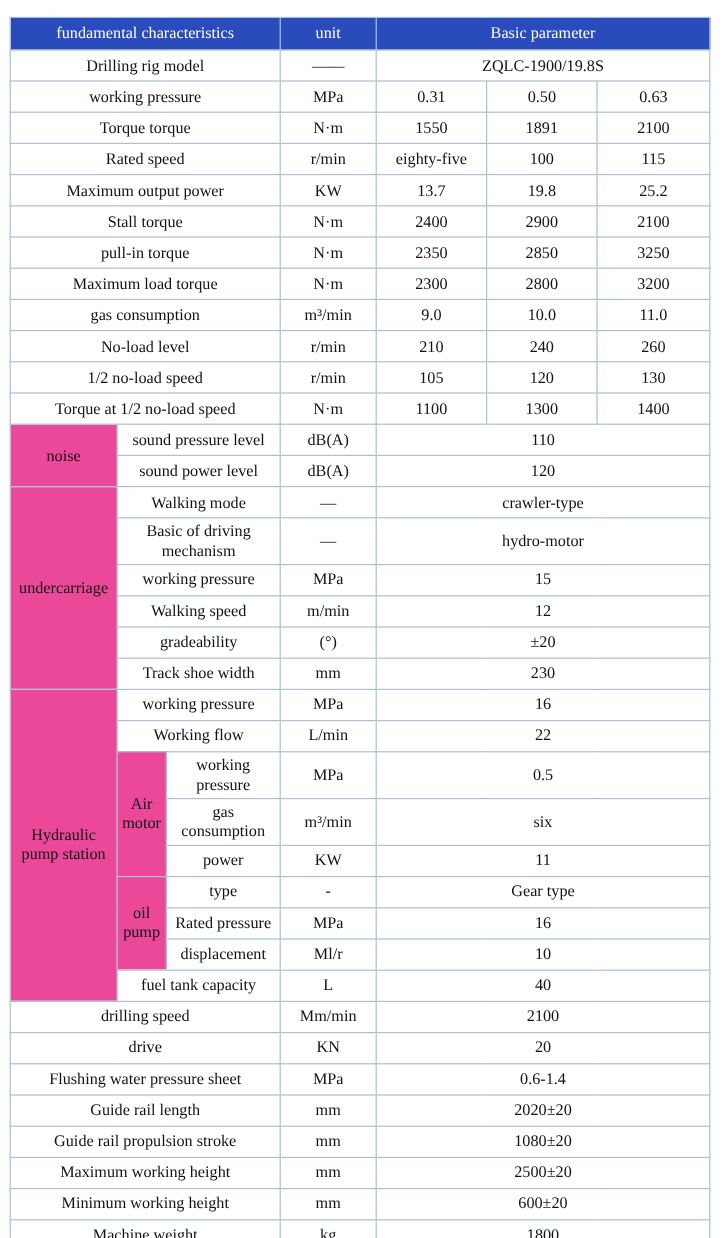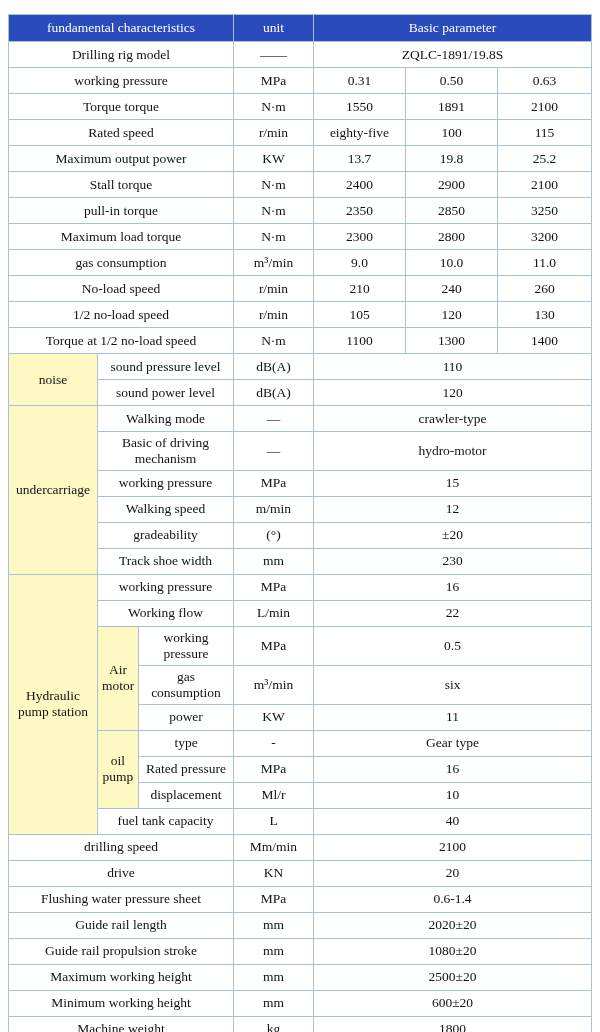--- a/index.html
+++ b/index.html
@@ -37,21 +37,21 @@
     overflow-wrap: break-word;
     word-wrap: break-word;
   }
   table.spec thead th {
     background: var(--header-bg, #2a4bbc);
     color: var(--header-text, #ffffff);
     font-weight: normal;
     font-size: 13.5px;
     height: 20px;
   }
-  td.k-group { background: #fef9c3; }
+  td.k-group { background: #ec4899; }
   td.k-unit, td.k-value, td.k-param { background: #ffffff; }
 </style>
 </head>
 <body>
 
 <div class="page">
   <table class="spec">
     <colgroup>
       <col style="width:89px">
       <col style="width:41px">
@@ -65,21 +65,21 @@
       <tr>
         <th colspan="3">fundamental characteristics</th>
         <th>unit</th>
         <th colspan="3">Basic parameter</th>
       </tr>
     </thead>
     <tbody>
         <tr>
           <td colspan="3" class="k-param">Drilling rig model</td>
           <td class="k-unit">——</td>
-          <td colspan="3" class="k-value">ZQLC-1891/19.8S</td>
+          <td colspan="3" class="k-value">ZQLC-1900/19.8S</td>
         </tr>
         <tr>
           <td colspan="3" class="k-param">working pressure</td>
           <td class="k-unit">MPa</td>
           <td class="k-value">0.31</td>
           <td class="k-value">0.50</td>
           <td class="k-value">0.63</td>
         </tr>
         <tr>
           <td colspan="3" class="k-param">Torque torque</td>
@@ -124,21 +124,21 @@
           <td class="k-value">3200</td>
         </tr>
         <tr>
           <td colspan="3" class="k-param">gas consumption</td>
           <td class="k-unit">m³/min</td>
           <td class="k-value">9.0</td>
           <td class="k-value">10.0</td>
           <td class="k-value">11.0</td>
         </tr>
         <tr>
-          <td colspan="3" class="k-param">No-load speed</td>
+          <td colspan="3" class="k-param">No-load level</td>
           <td class="k-unit">r/min</td>
           <td class="k-value">210</td>
           <td class="k-value">240</td>
           <td class="k-value">260</td>
         </tr>
         <tr>
           <td colspan="3" class="k-param">1/2 no-load speed</td>
           <td class="k-unit">r/min</td>
           <td class="k-value">105</td>
           <td class="k-value">120</td>

